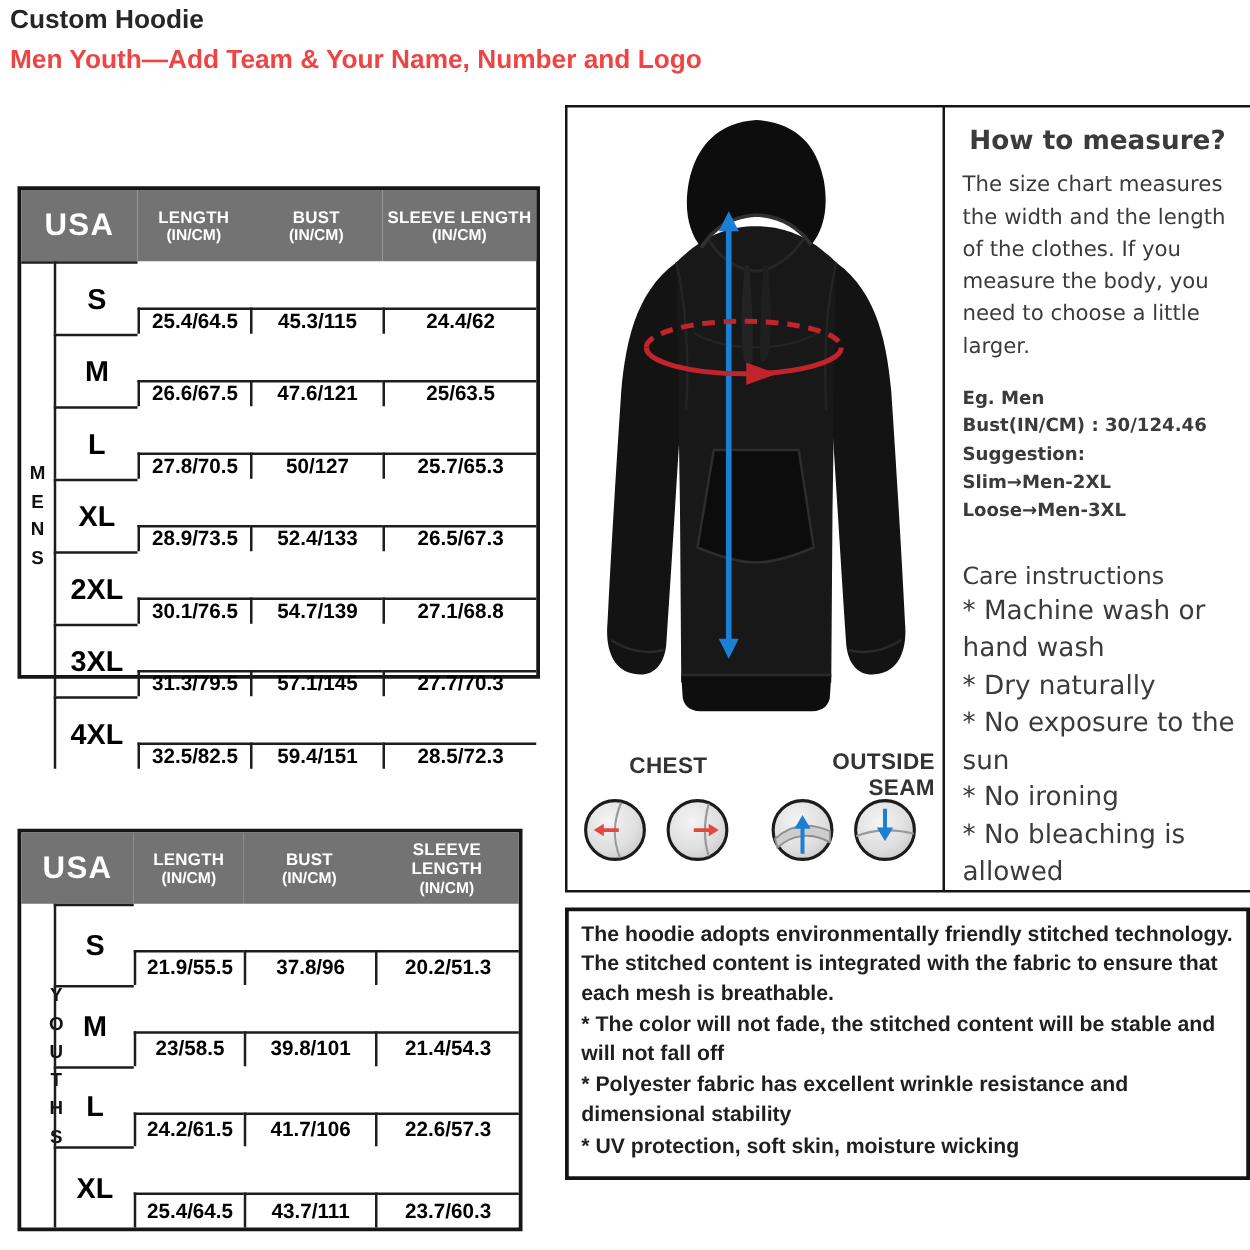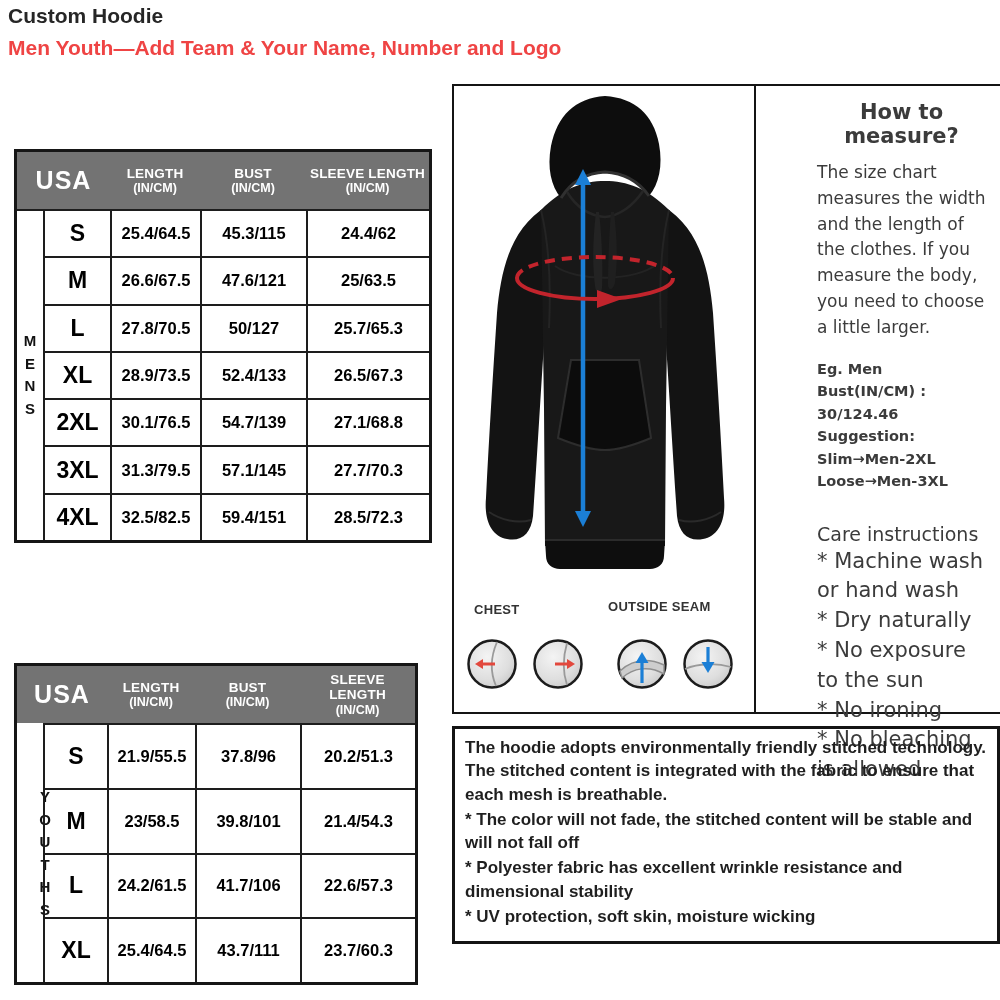--- a/index.html
+++ b/index.html
@@ -23,46 +23,46 @@
   .hcell .hl{font-weight:bold;font-size:13.5px;letter-spacing:.2px;}
   .hcell .unit{font-weight:bold;font-size:12.5px;}
   .husa{grid-column:1/3;font-weight:bold;font-size:25px;letter-spacing:1px;}
   .gcell{grid-column:1;border-top:2.5px solid #1d1d1d;display:flex;
          align-items:center;justify-content:center;}
   .mens .gcell{grid-row:2/9;}
   .youths .gcell{grid-row:2/6;margin-left:28px;}
   .vlabel{font-weight:bold;font-size:15px;line-height:1.5;word-break:break-all;
           width:14px;text-align:center;color:#111;}
   .scell{font-weight:bold;font-size:23px;color:#000;}
-  .vcell{font-weight:bold;font-size:16.5px;color:#000;}
+  .vcell{font-weight:bold;font-size:16.5px;color:#000;margin-top:37px;}
   .scell,.vcell{display:flex;align-items:center;justify-content:center;
                 border-left:2.5px solid #1d1d1d;border-top:2.5px solid #1d1d1d;}
 
   
   .hoodie-panel{position:absolute;left:452px;top:84px;width:304px;height:630px;
                 border:2.5px solid #141414;box-sizing:border-box;}
   .right-panel{position:absolute;left:756px;top:84px;width:244px;height:630px;
                border-top:2.5px solid #141414;border-bottom:2.5px solid #141414;
-               box-sizing:border-box;font-family:"DejaVu Sans",sans-serif;color:#3b3b3b;padding-left:47px;}
+               box-sizing:border-box;font-family:"DejaVu Sans",sans-serif;color:#3b3b3b;}
   .desc-box{position:absolute;left:452px;top:726px;width:548px;height:218px;
             border:3px solid #141414;box-sizing:border-box;padding:7px 10px 0 10px;
             font-weight:bold;font-size:17px;line-height:1.37;color:#1f1f1f;}
   .desc-box p{margin:0 0 2px 0;}
 
   
   .htm-title{margin:14px 6px 12px 6px;text-align:center;font-size:21px;font-weight:bold;}
   .htm-body{margin:0 8px 0 14px;font-size:17px;line-height:1.52;max-width:227px;}
   .eg{margin:17px 8px 0 14px;font-size:14.5px;font-weight:bold;line-height:1.55;}
   .care-title{margin:30px 8px 0 14px;font-size:19px;}
   .care{margin:2px 8px 0 14px;font-size:21px;line-height:1.42;max-width:220px;}
 
   
   .hoodie-svg{position:absolute;left:1px;top:2px;}
-  .measure-label{position:absolute;font-weight:bold;font-size:13px;color:#333;
-                 letter-spacing:.3px;text-align:left;font-family:"Liberation Sans",sans-serif;}
+  .measure-label{position:absolute;font-weight:bold;font-size:18px;color:#333;
+                 letter-spacing:.3px;text-align:right;font-family:"Liberation Sans",sans-serif;}
   .lbl-chest{left:20px;top:516px;width:92px;}
   .lbl-seam{left:154px;top:513px;width:140px;}
   .mcircle{position:absolute;width:52px;height:52px;top:552px;}
   .ic1{left:12px;} .ic2{left:78px;} .ic3{left:162px;} .ic4{left:228px;}
 </style>
 </head>
 <body>
 
 <div class="t1">Custom Hoodie</div>
 <div class="t2">Men  Youth—Add Team &amp; Your Name, Number and Logo</div>

